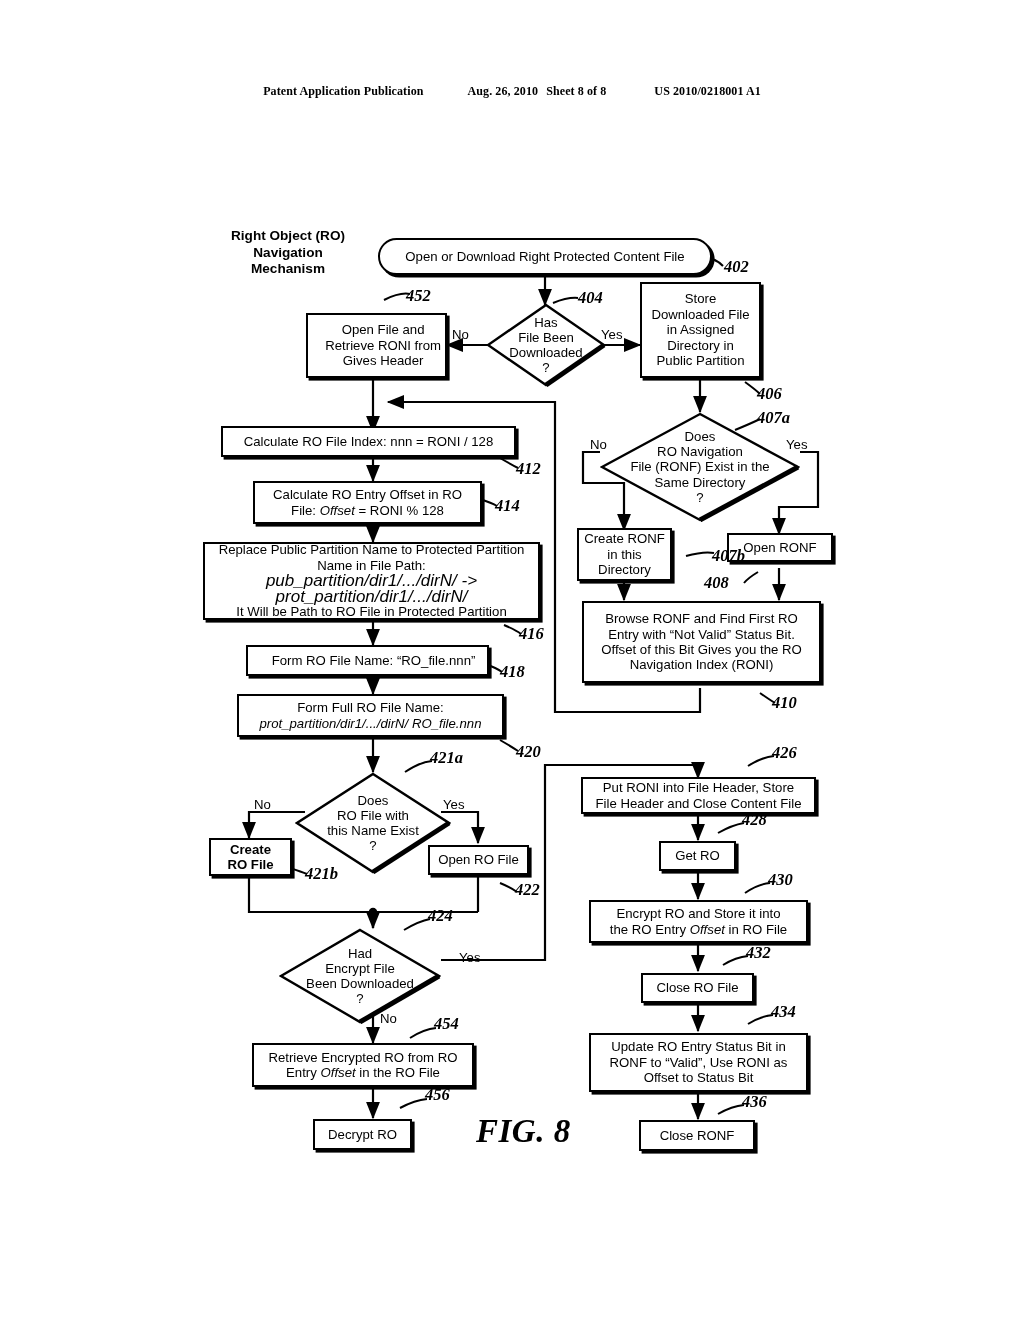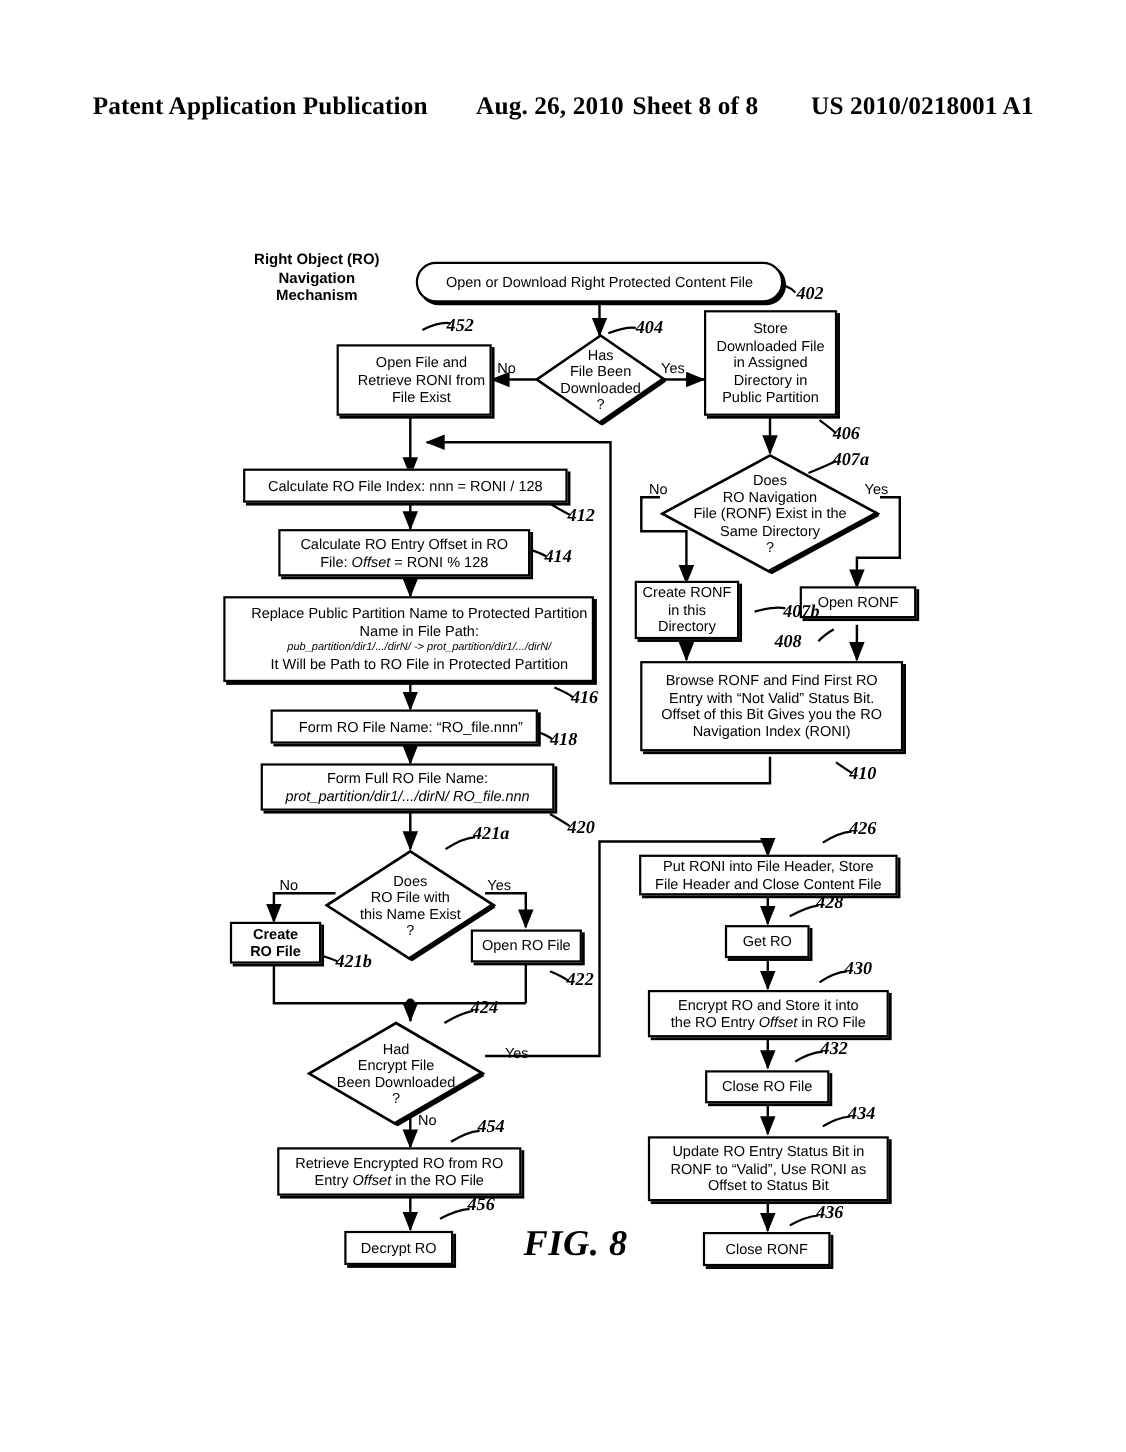--- a/index.html
+++ b/index.html
@@ -20,21 +20,21 @@
   .page-header {
     position: absolute;
     top: 84px;
     left: 0;
     width: 1024px;
     display: flex;
     justify-content: center;
     align-items: baseline;
     font-family: "Liberation Serif", serif;
     font-weight: bold;
-    font-size: 23px;
+    font-size: 12px;
     letter-spacing: 0.1px;
   }
   .page-header .h-pub { margin-right: 44px; }
   .page-header .h-date { margin-right: 8px; }
   .page-header .h-sheet { margin-right: 48px; }
   .page-header .h-num { }
 
   
   #diagram {
     position: absolute;
@@ -266,21 +266,21 @@
       <div>File Been</div>
       <div>Downloaded</div>
       <div>?</div>
     </div>
   </div>
 
   <div class="node proc" style="left:306px; top:313px; width:141px; height:65px;justify-content:flex-end;">
     <div>
       <div>Open File and</div>
       <div>Retrieve RONI from</div>
-      <div>File Exist</div>
+      <div>Gives Header</div>
     </div>
   </div>
 
   <div class="node proc" style="left:640px; top:282px; width:121px; height:96px;">
     <div>
       <div>Store</div>
       <div>Downloaded File</div>
       <div>in Assigned</div>
       <div>Directory in</div>
       <div>Public Partition</div>
@@ -328,25 +328,25 @@
 
   <div class="node proc" style="left:253px; top:481px; width:229px; height:43px;">
     <div>
       <div>Calculate RO Entry Offset in RO</div>
       <div>
         <span>File: </span><span class="italic">Offset</span><span> = RONI % 128</span>
       </div>
     </div>
   </div>
 
-  <div class="node proc" style="left:203px; top:542px; width:337px; height:78px;justify-content:flex-end;">
+  <div class="node proc" style="left:203px; top:542px; width:337px; height:78px;">
     <div>
       <div>Replace Public Partition Name to Protected Partition</div>
       <div>Name in File Path:</div>
-      <div class="italic" style="font-size:10px;">pub_partition/dir1/.../dirN/ -&gt; prot_partition/dir1/.../dirN/</div>
+      <div class="italic" style="font-size:17px;">pub_partition/dir1/.../dirN/ -&gt; prot_partition/dir1/.../dirN/</div>
       <div>It Will be Path to RO File in Protected Partition</div>
     </div>
   </div>
 
   <div class="node proc" style="left:246px; top:645px; width:243px; height:31px;padding-left:16px;">
     <span>Form RO File Name: “RO_file.nnn”</span>
   </div>
 
   <div class="node proc" style="left:237px; top:694px; width:267px; height:43px;">
     <div>

